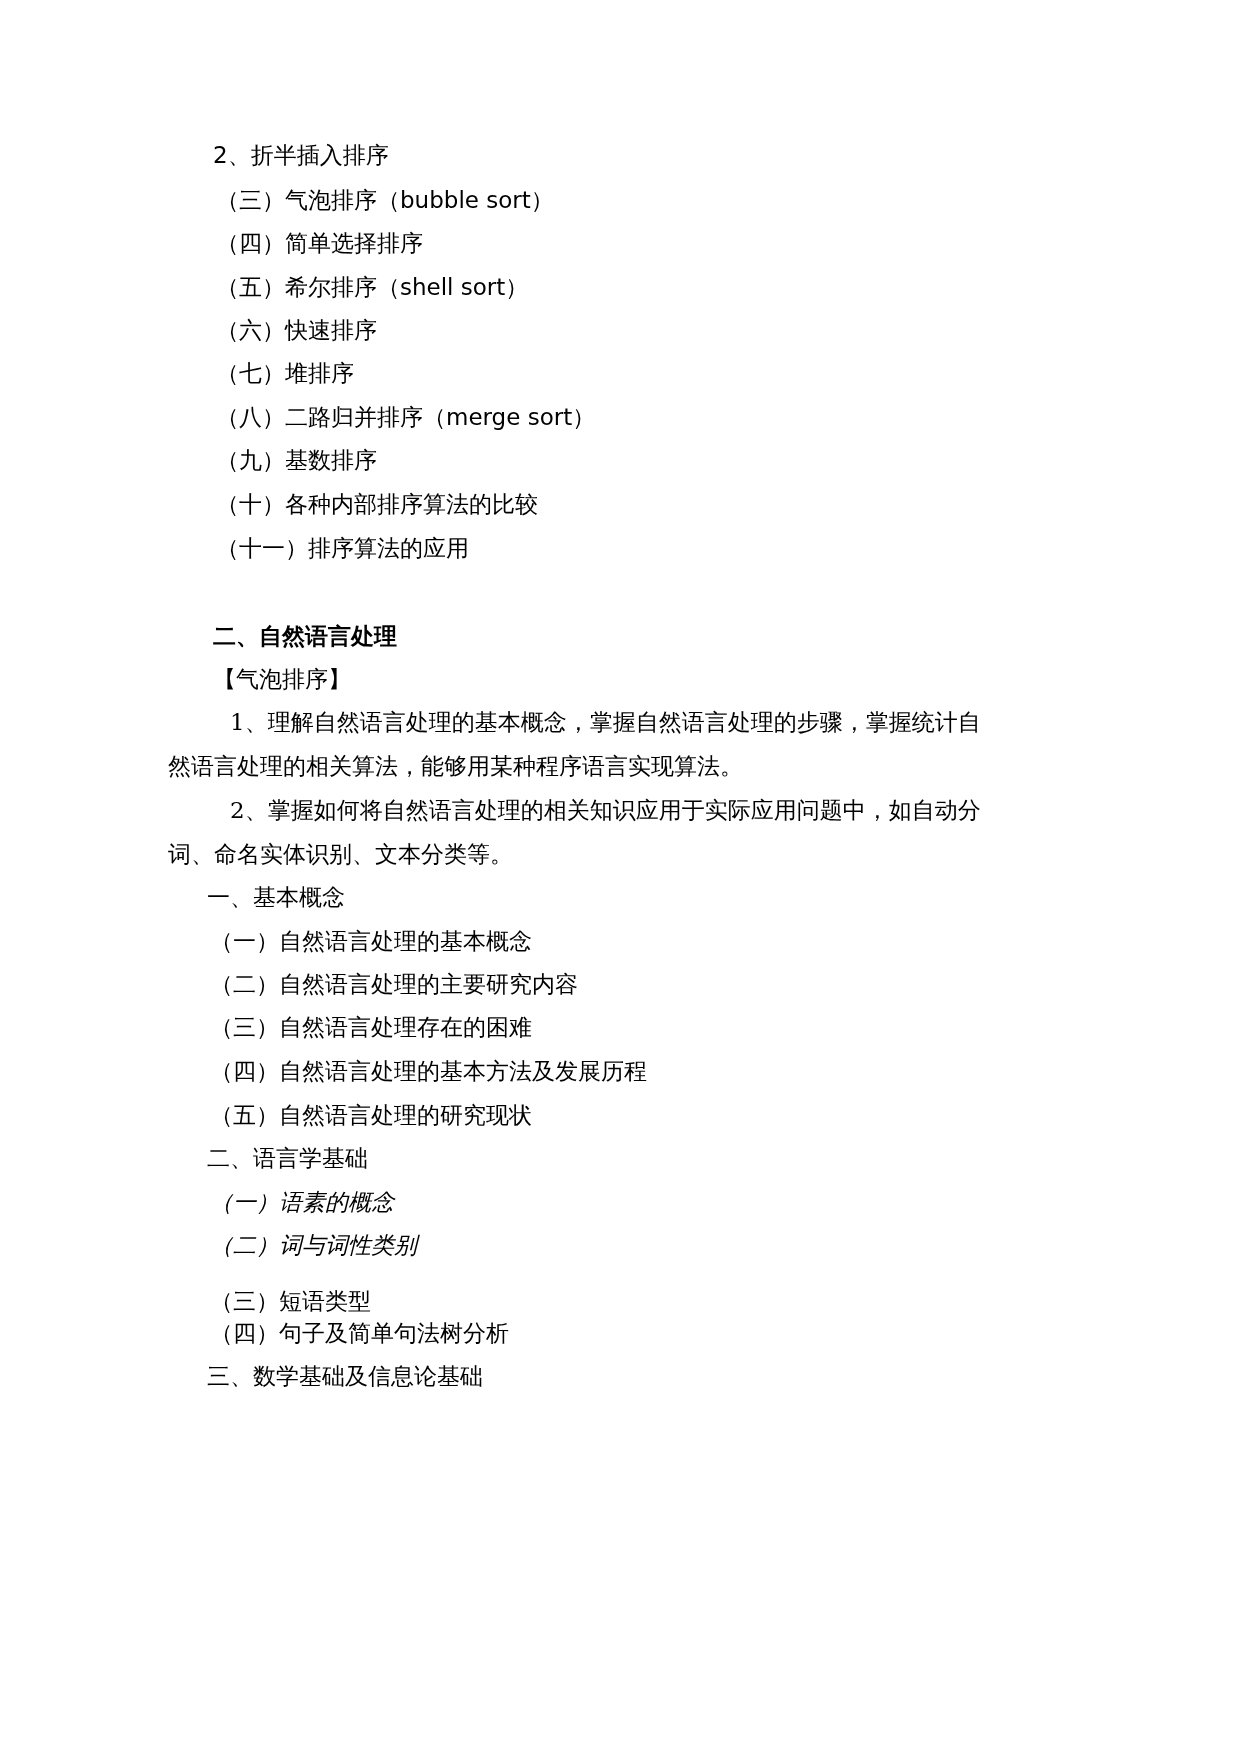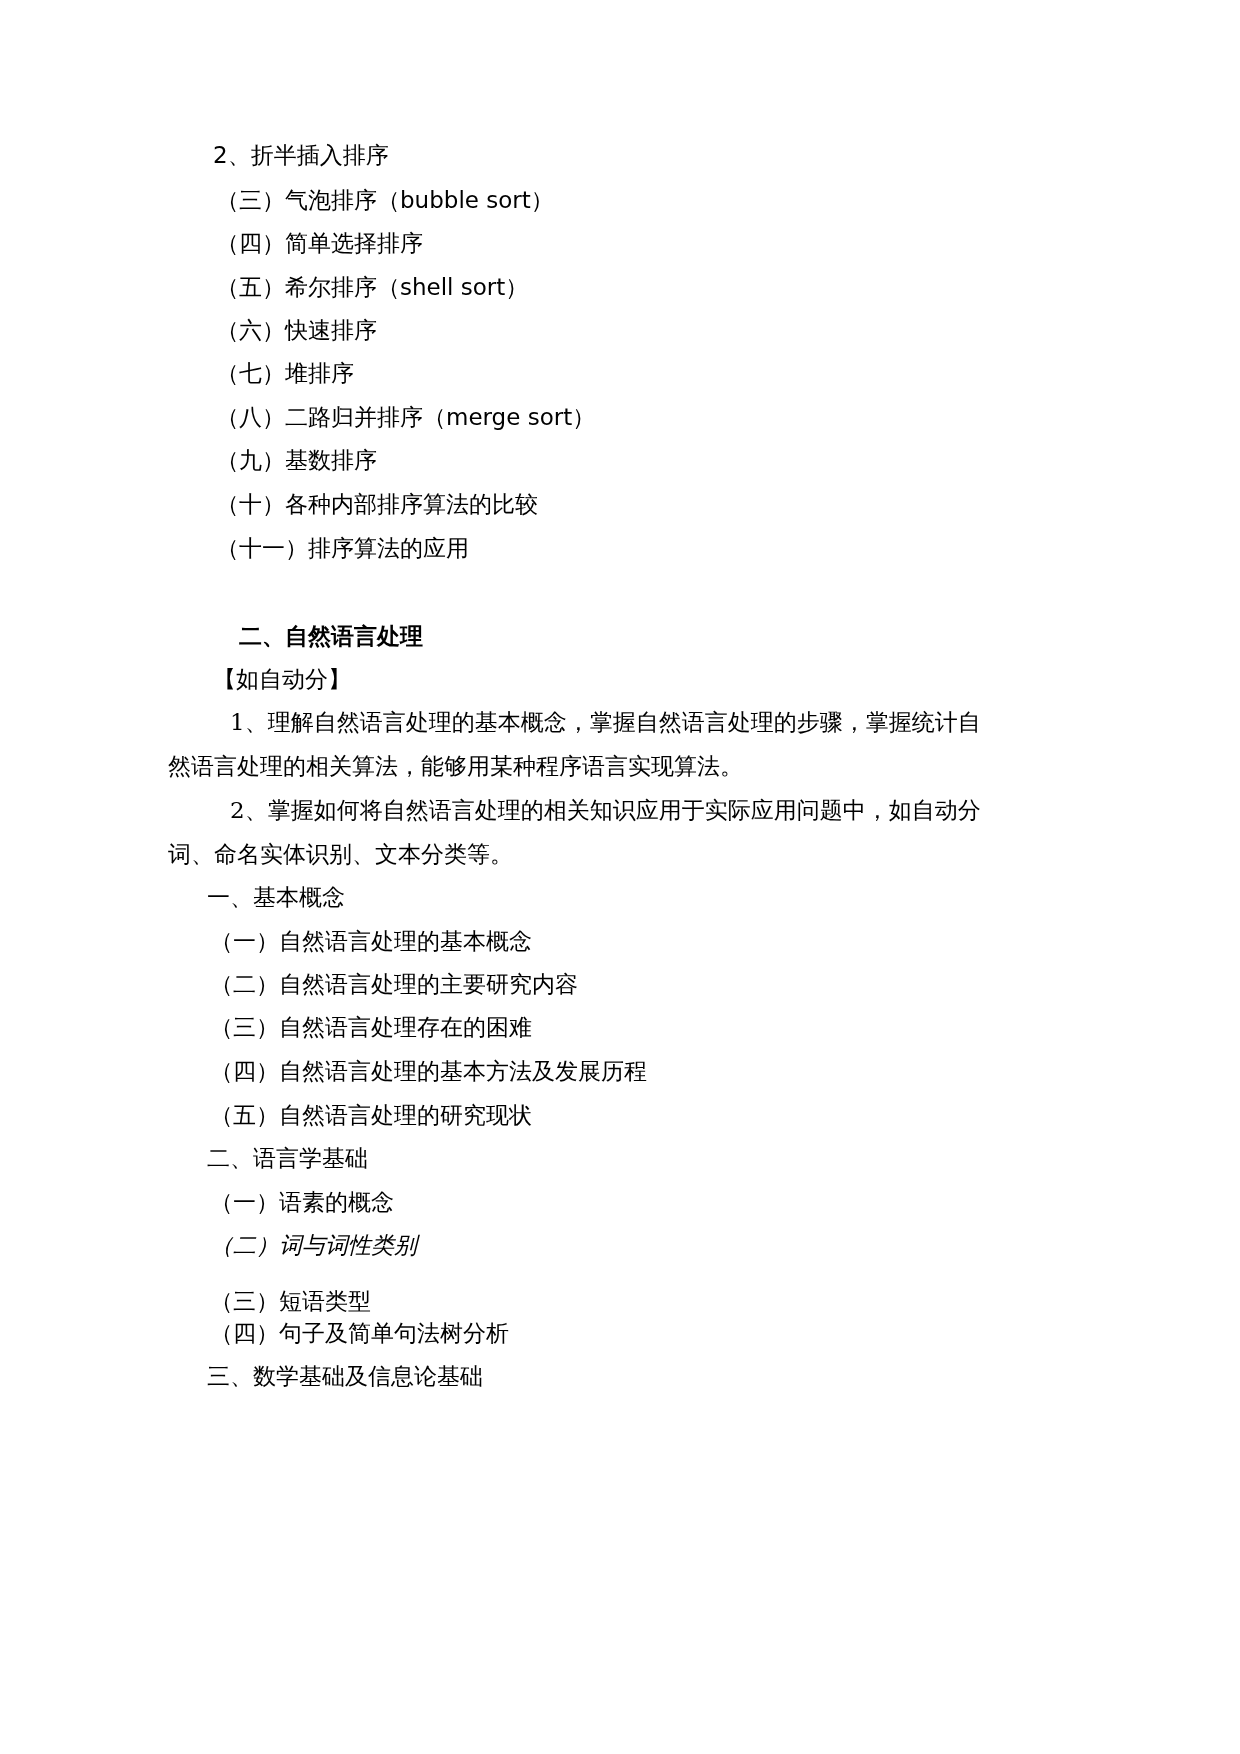--- a/index.html
+++ b/index.html
@@ -1,52 +1,52 @@
 <!DOCTYPE html>
 <html><head>
 <meta charset="utf-8">
 <style>
   html, body { margin: 0; padding: 0; background: #ffffff; }
   body { width: 1240px; height: 1754px; position: relative; overflow: hidden;
          font-family: "DejaVu Serif", "Liberation Serif", serif; color: #000; }
   .line { position: absolute; font-size: 23px; line-height: 30px; white-space: nowrap; }
-  .bold { font-weight: bold; font-family: "DejaVu Sans", "Liberation Sans", sans-serif; margin-left: 26px; }
+  .bold { font-weight: bold; font-family: "DejaVu Sans", "Liberation Sans", sans-serif; }
   .sans { font-family: "DejaVu Sans", "Liberation Sans", sans-serif; }
 </style>
 </head>
 <body>
 
 <div>
   <div class="line sans" style="left:213px;top:140px;">2、折半插入排序</div>
 
   <div class="line sans" style="left:216px;top:185px;">（三）气泡排序（bubble sort）</div>
   <div class="line sans" style="left:216px;top:228px;">（四）简单选择排序</div>
   <div class="line sans" style="left:216px;top:272px;">（五）希尔排序（shell sort）</div>
   <div class="line sans" style="left:216px;top:315px;">（六）快速排序</div>
   <div class="line sans" style="left:216px;top:358px;">（七）堆排序</div>
   <div class="line sans" style="left:216px;top:402px;">（八）二路归并排序（merge sort）</div>
   <div class="line sans" style="left:216px;top:445px;">（九）基数排序</div>
   <div class="line sans" style="left:216px;top:489px;">（十）各种内部排序算法的比较</div>
   <div class="line sans" style="left:216px;top:533px;">（十一）排序算法的应用</div>
 
   <div class="line bold" style="left:213px;top:621px;">二、自然语言处理</div>
-  <div class="line" style="left:213px;top:664px;">【如自动分】</div>
+  <div class="line" style="left:213px;top:664px;">【气泡排序】</div>
 
   <div class="line" style="left:230px;top:707px;">1、理解自然语言处理的基本概念，掌握自然语言处理的步骤，掌握统计自</div>
   <div class="line" style="left:168px;top:751px;">然语言处理的相关算法，能够用某种程序语言实现算法。</div>
   <div class="line" style="left:230px;top:795px;text-align:right;">2、掌握如何将自然语言处理的相关知识应用于实际应用问题中，如自动分</div>
   <div class="line" style="left:168px;top:839px;">词、命名实体识别、文本分类等。</div>
 
   <div class="line" style="left:207px;top:882px;">一、基本概念</div>
   <div class="line" style="left:210px;top:926px;">（一）自然语言处理的基本概念</div>
   <div class="line" style="left:210px;top:969px;">（二）自然语言处理的主要研究内容</div>
   <div class="line" style="left:210px;top:1012px;">（三）自然语言处理存在的困难</div>
   <div class="line" style="left:210px;top:1056px;">（四）自然语言处理的基本方法及发展历程</div>
   <div class="line" style="left:210px;top:1100px;">（五）自然语言处理的研究现状</div>
 
   <div class="line" style="left:207px;top:1143px;text-align:right;">二、语言学基础</div>
-  <div class="line" style="left:210px;top:1187px;">（一）语素的概念</div>
+  <div class="line" style="left:210px;top:1187px;font-style:italic;">（一）语素的概念</div>
   <div class="line" style="left:210px;top:1230px;font-style:italic;">（二）词与词性类别</div>
   <div class="line" style="left:210px;top:1286px;">（三）短语类型</div>
   <div class="line" style="left:210px;top:1318px;">（四）句子及简单句法树分析</div>
 
   <div class="line" style="left:207px;top:1361px;">三、数学基础及信息论基础</div>
 </div>
 
 </body></html>

